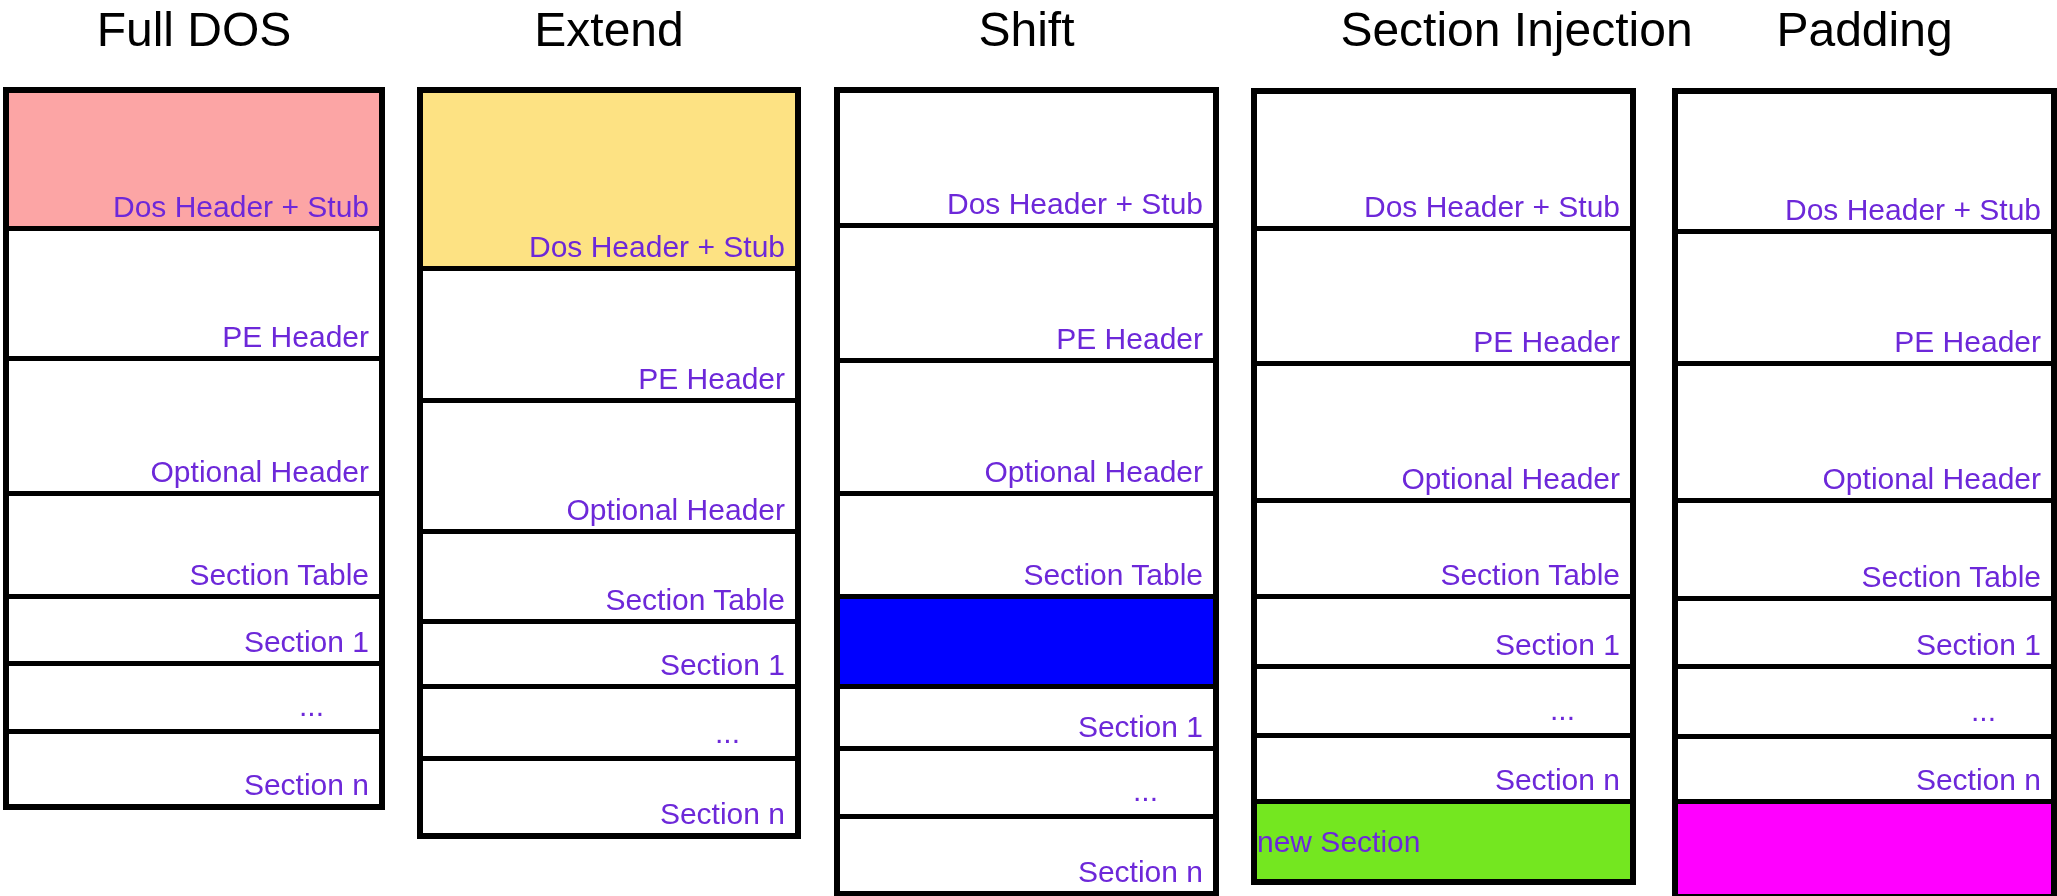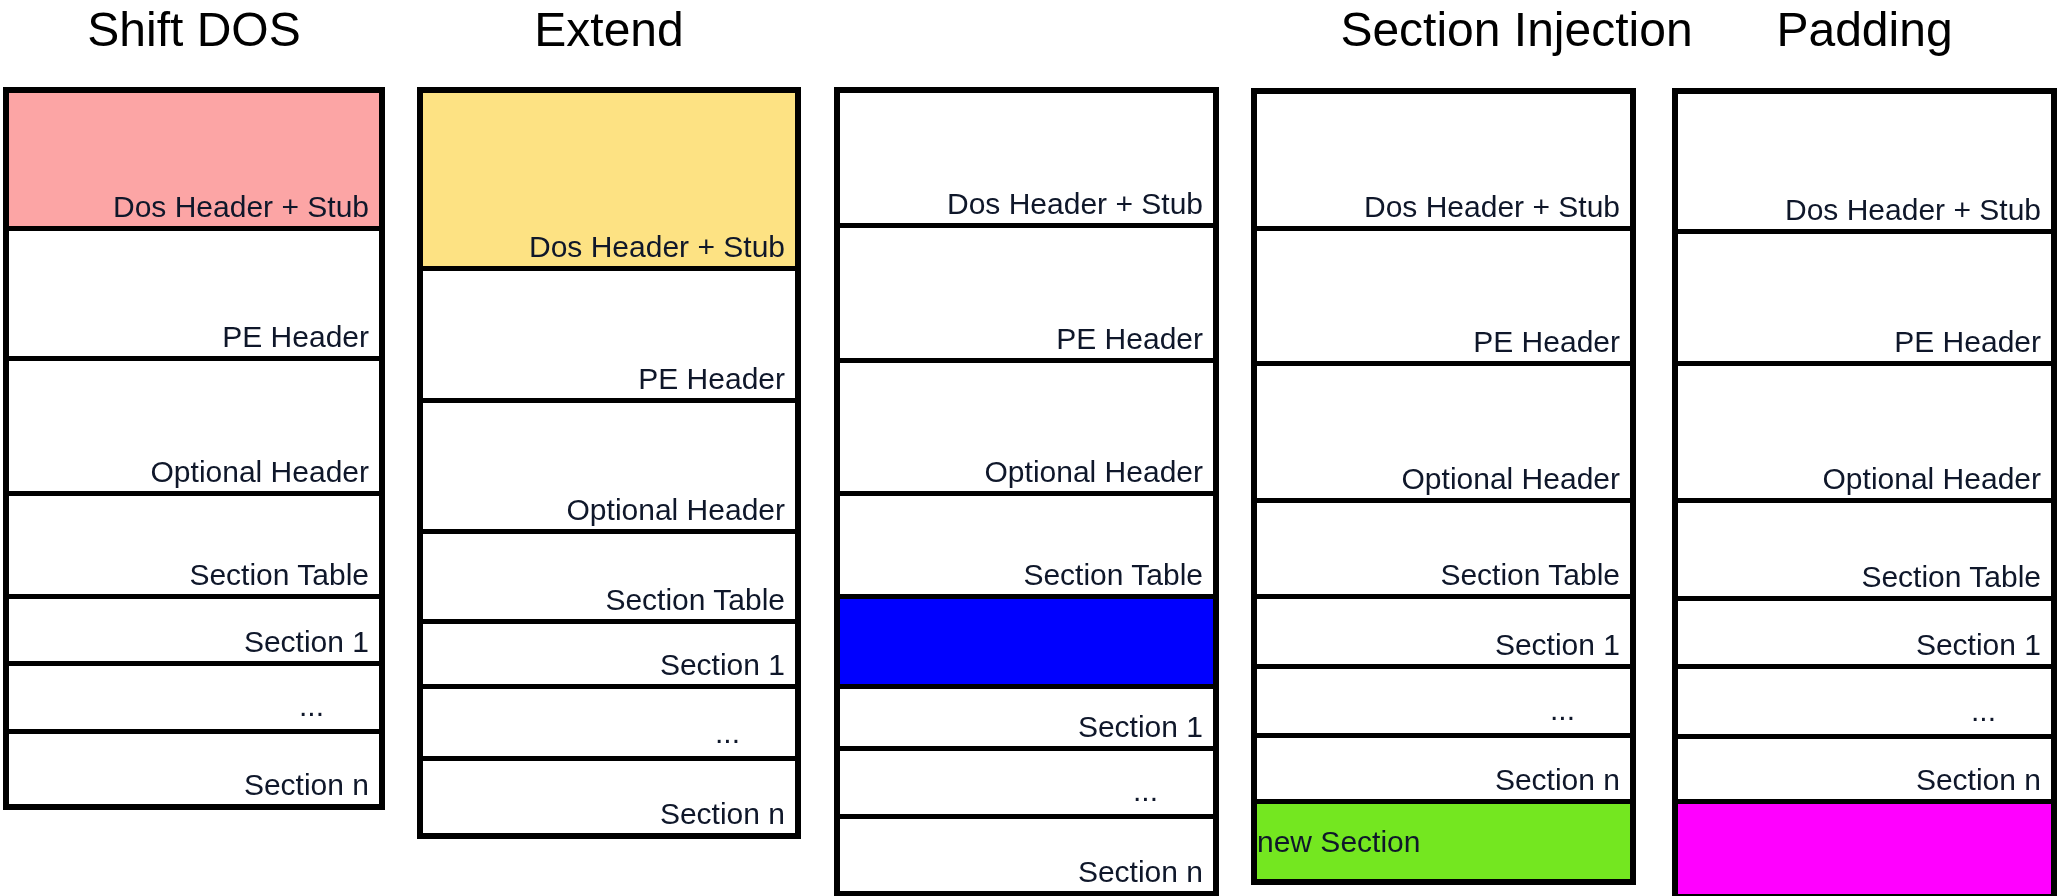--- a/index.html
+++ b/index.html
@@ -32,35 +32,35 @@
     border-bottom:5px solid #000000;
     width:100%;
   }
   .row:last-child{border-bottom:none;}
   .row-label{
     position:absolute;
     right:10px;bottom:2px;
     font-size:30px;
     line-height:34px;
     white-space:nowrap;
-    color:#0f172a;
+    color:#6d28d9;
   }
   .row-label.dots{right:55px;bottom:6px;}
   .row-label.center{
     left:0;right:0;
     bottom:auto;top:50%;
     transform:translateY(-50%);
     text-align:left;
   }
 </style>
 </head>
 <body>
 
 <div id="stage">
-    <div class="col-title" style="left: 3px; width: 382px;">Shift DOS</div>
+    <div class="col-title" style="left: 3px; width: 382px;">Full DOS</div>
     <div class="col-box" style="left: 3px; top: 87px; width: 370px;">
       <div class="row" style="height: 138px; background: rgb(252, 165, 165);">
         <span class="row-label">Dos Header + Stub</span>
       </div>
       <div class="row" style="height: 130px; background: rgb(255, 255, 255);">
         <span class="row-label">PE Header</span>
       </div>
       <div class="row" style="height: 135px; background: rgb(255, 255, 255);">
         <span class="row-label">Optional Header</span>
       </div>
@@ -94,20 +94,21 @@
       <div class="row" style="height: 65px; background: rgb(255, 255, 255);">
         <span class="row-label">Section 1</span>
       </div>
       <div class="row" style="height: 72px; background: rgb(255, 255, 255);">
         <span class="row-label dots">...</span>
       </div>
       <div class="row" style="height: 72px; background: rgb(255, 255, 255);">
         <span class="row-label">Section n</span>
       </div>
     </div>
+    <div class="col-title" style="left: 834px; width: 385px;">Shift</div>
     <div class="col-box" style="left: 834px; top: 87px; width: 373px;">
       <div class="row" style="height: 135px; background: rgb(255, 255, 255);">
         <span class="row-label">Dos Header + Stub</span>
       </div>
       <div class="row" style="height: 135px; background: rgb(255, 255, 255);">
         <span class="row-label">PE Header</span>
       </div>
       <div class="row" style="height: 133px; background: rgb(255, 255, 255);">
         <span class="row-label">Optional Header</span>
       </div>

